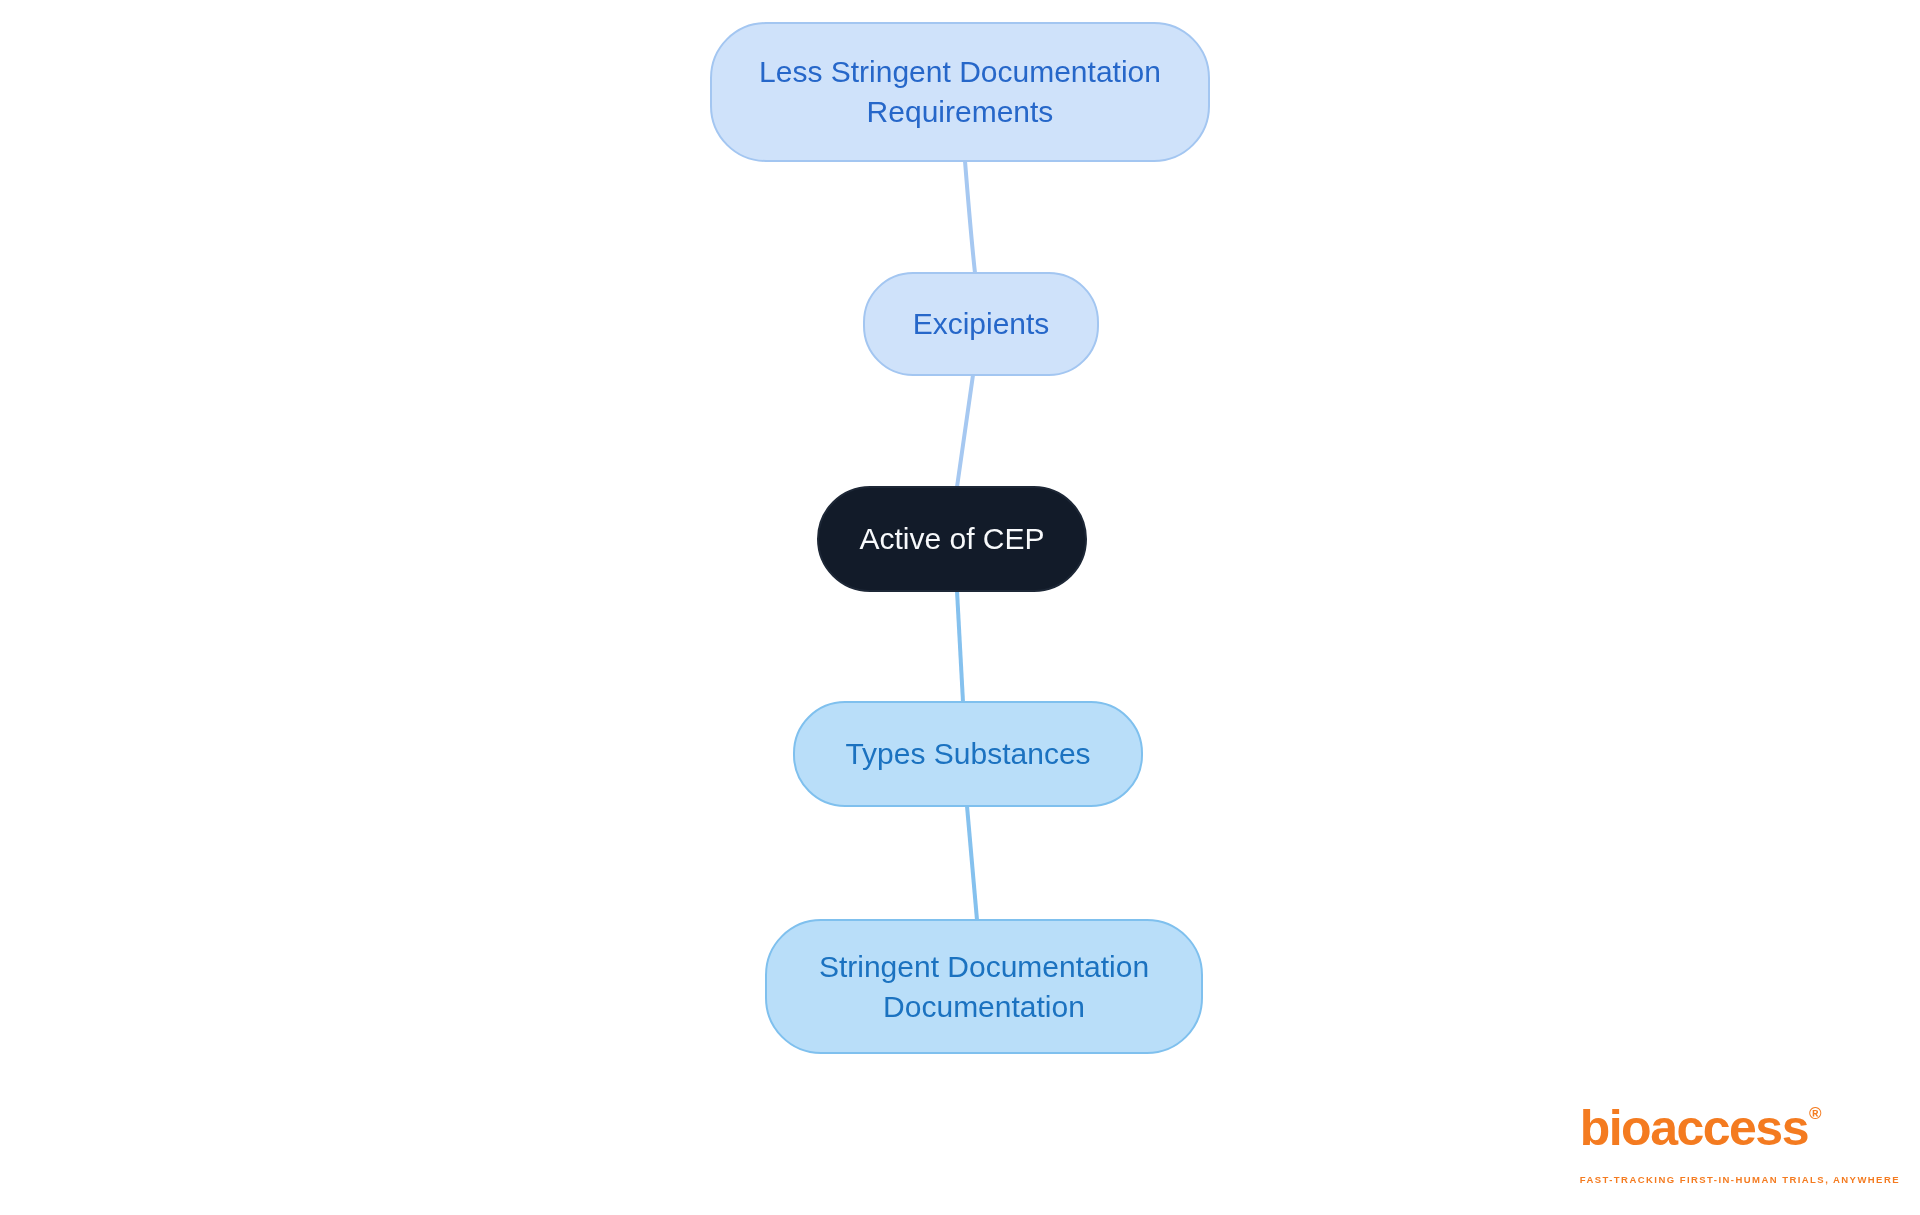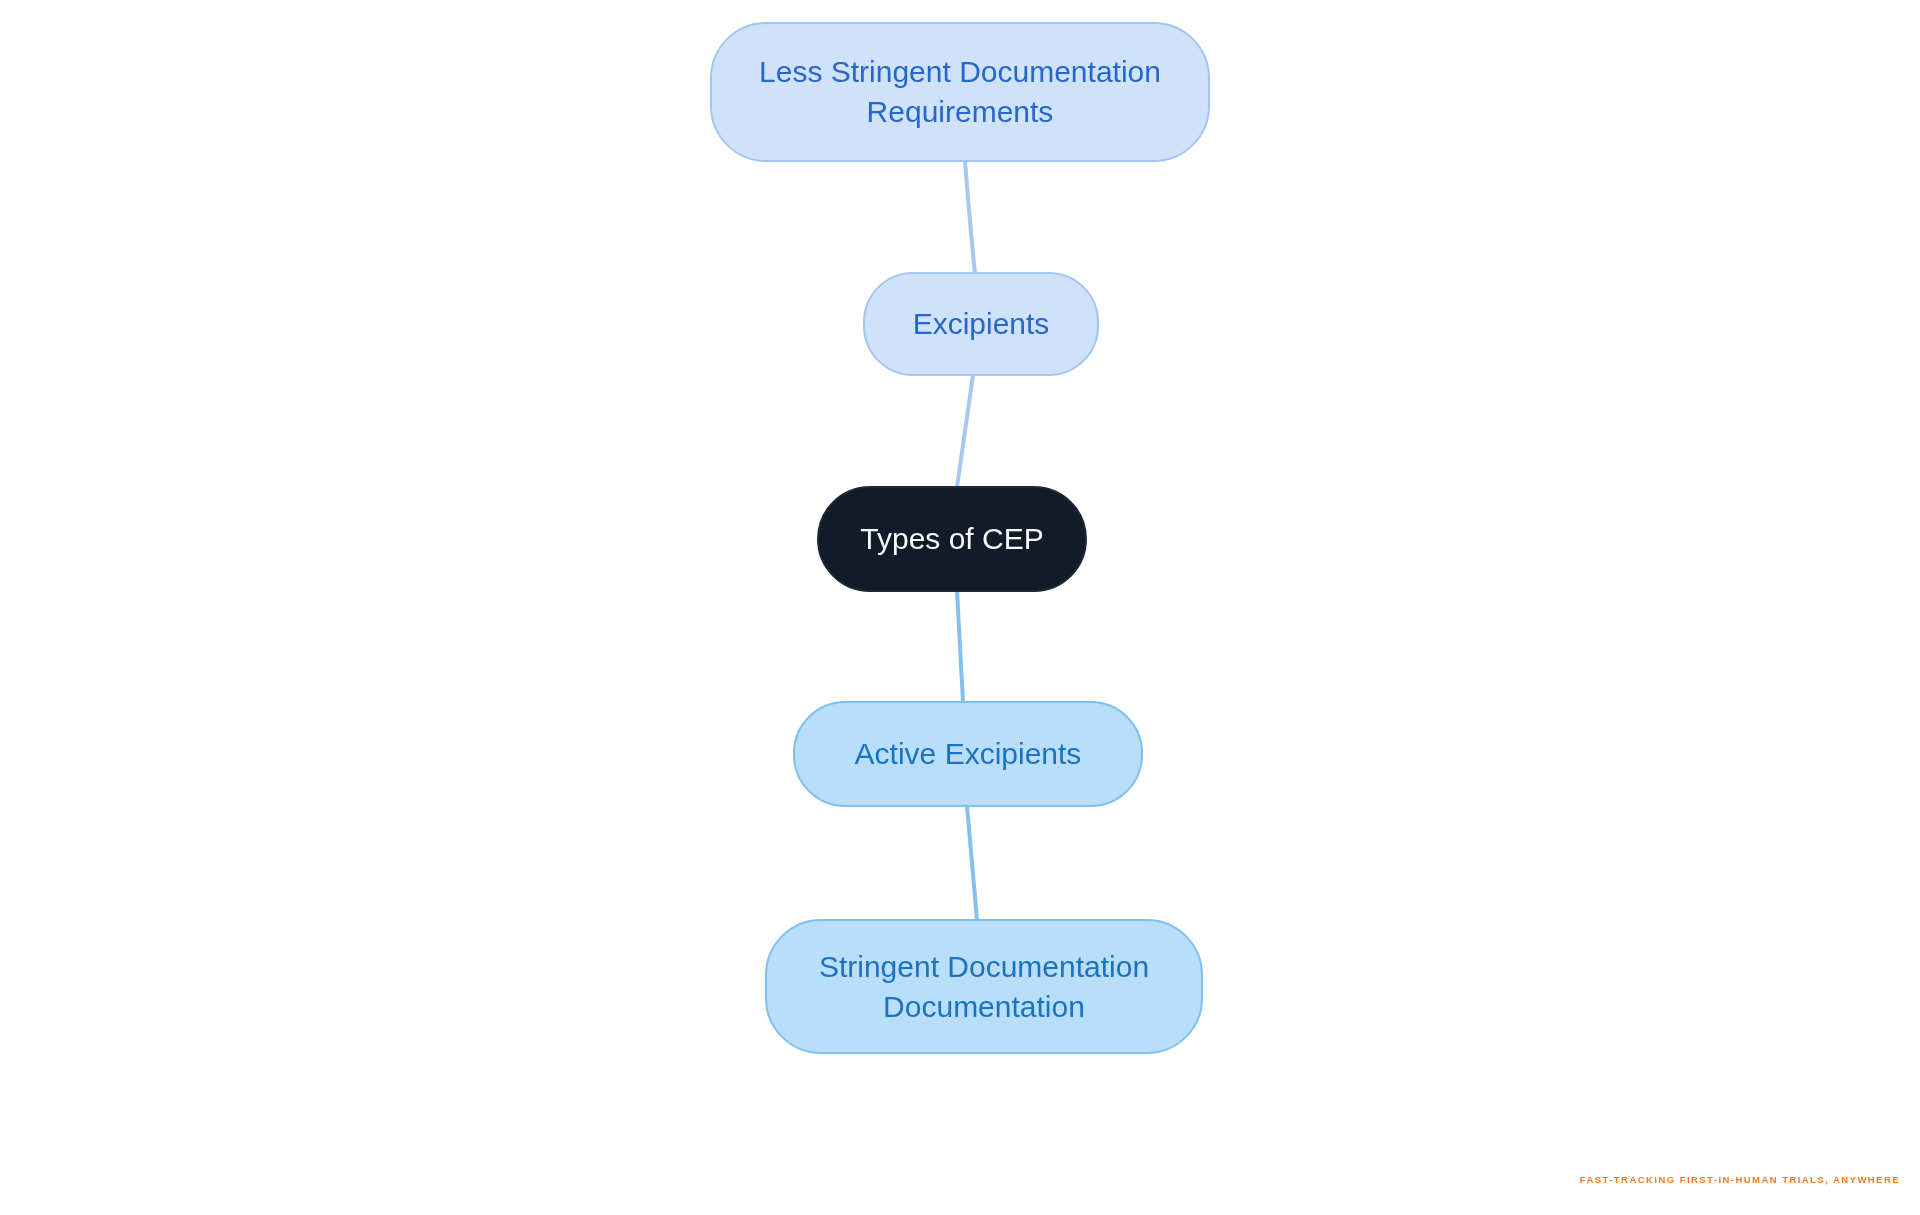--- a/index.html
+++ b/index.html
@@ -115,28 +115,29 @@
 
   <div class="node node-light n-less">
     <span>Less Stringent Documentation Requirements</span>
   </div>
 
   <div class="node node-light n-excip">
     <span>Excipients</span>
   </div>
 
   <div class="node node-center n-center">
-    <span>Types of CEP</span>
+    <span>Active of CEP</span>
   </div>
 
   <div class="node node-cyan n-active">
-    <span>Active Excipients</span>
+    <span>Types Substances</span>
   </div>
 
   <div class="node node-cyan n-stringent">
     <span>Stringent Documentation Documentation</span>
   </div>
 
   <div class="logo">
+    <div class="wordmark"><span>bioaccess</span><span class="reg">®</span></div>
     <div class="tagline">FAST-TRACKING FIRST-IN-HUMAN TRIALS, ANYWHERE</div>
   </div>
 
 </div>
 
 </body></html>

